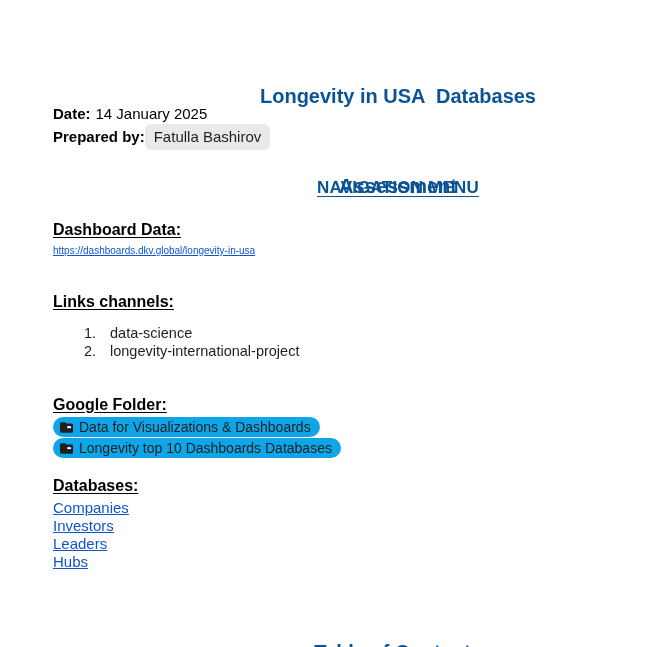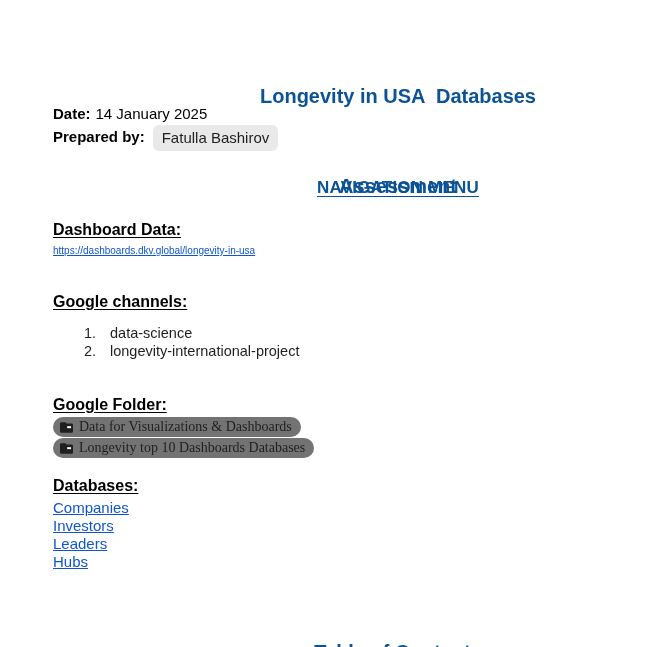--- a/index.html
+++ b/index.html
@@ -15,25 +15,25 @@
   .doc-title {
     top:21px; font-size:20px; font-weight:bold; line-height:30px;
     color:#0b5394; white-space:pre-wrap;
   }
   .nav-heading {
     top:178px; font-size:17px; font-weight:bold; color:#0b5394;
     text-decoration:underline; text-underline-offset:3px; letter-spacing:0.2px;
   }
 
   .meta { position:absolute; left:53px; top:102px; font-size:15px; line-height:23px; }
-  .meta-row { height:23px; display:flex; align-items:flex-start; }
+  .meta-row { height:23px; display:flex; align-items:center; }
   .meta-label { font-weight:bold; }
   .meta-value { margin-left:5px; }
   .person-chip {
-    margin-left:8px; background:#e9e9e9; border-radius:6px;
+    background:#e9e9e9; border-radius:6px;
     padding:1px 9px 2px 9px; color:#1f1f1f; font-size:15px;
   }
 
   .section-heading {
     position:absolute; left:53px; font-size:16px; font-weight:bold;
     text-decoration:underline; text-underline-offset:2px; color:#000000;
   }
   .h-dashboard { top:221px; }
   .h-slack     { top:293px; }
   .h-google    { top:396px; }
@@ -46,22 +46,22 @@
 
   ol.slack-list {
     position:absolute; left:53px; top:325px; margin:0; padding:0 0 0 47px;
     font-size:14.5px; line-height:17.5px; color:#1f1f1f; width:400px;
   }
   ol.slack-list li { padding-left:10px; }
 
   .chips { position:absolute; left:53px; top:417px; }
   .drive-chip {
     display:flex; align-items:center; width:fit-content; height:20px;
-    background:#737373; border-radius:10px; padding:0 9px 0 7px;
-    margin-bottom:1px; font-size:14px; color:#1f1f1f; cursor:pointer;font-family:Liberation Serif, serif;
+    background:#0ea5e9; border-radius:10px; padding:0 9px 0 7px;
+    margin-bottom:1px; font-size:14px; color:#1f1f1f; cursor:pointer;
   }
   .drive-chip .icon { display:flex; align-items:center; margin-right:6px; }
 
   .db-links { position:absolute; left:53px; top:499px; font-size:15px; }
   .db-links a, .db-link {
     display:block; height:18px; line-height:18px; color:#1155cc;
     text-decoration:underline; cursor:pointer; width:fit-content;
   }
 
   .footer-heading {
@@ -87,21 +87,21 @@
       <span class="meta-label">Prepared by:</span>
       <span class="person-chip">Fatulla Bashirov</span>
     </div>
   </div>
 
   <div class="centered nav-heading">NAVIGATION MENU</div>
 
   <div class="section-heading h-dashboard">Dashboard Data:</div>
   <a class="url-link">https://dashboards.dkv.global/longevity-in-usa</a>
 
-  <div class="section-heading h-slack">Google channels:</div>
+  <div class="section-heading h-slack">Links channels:</div>
   <ol class="slack-list">
     <li>data-science</li>
     <li>longevity-international-project</li>
   </ol>
 
   <div class="section-heading h-google">Google Folder:</div>
   <div class="chips">
     <div class="drive-chip">
       <span class="icon">
         <svg width="13" height="11" viewBox="0 0 20 16">

